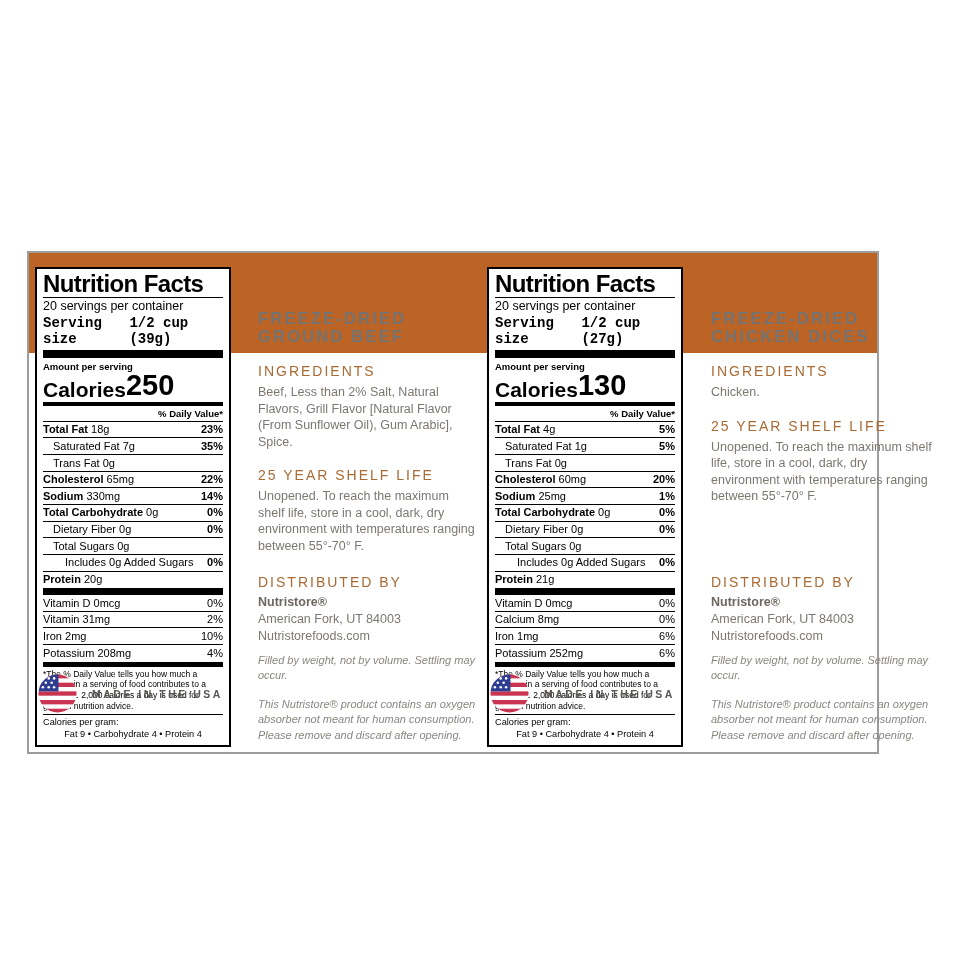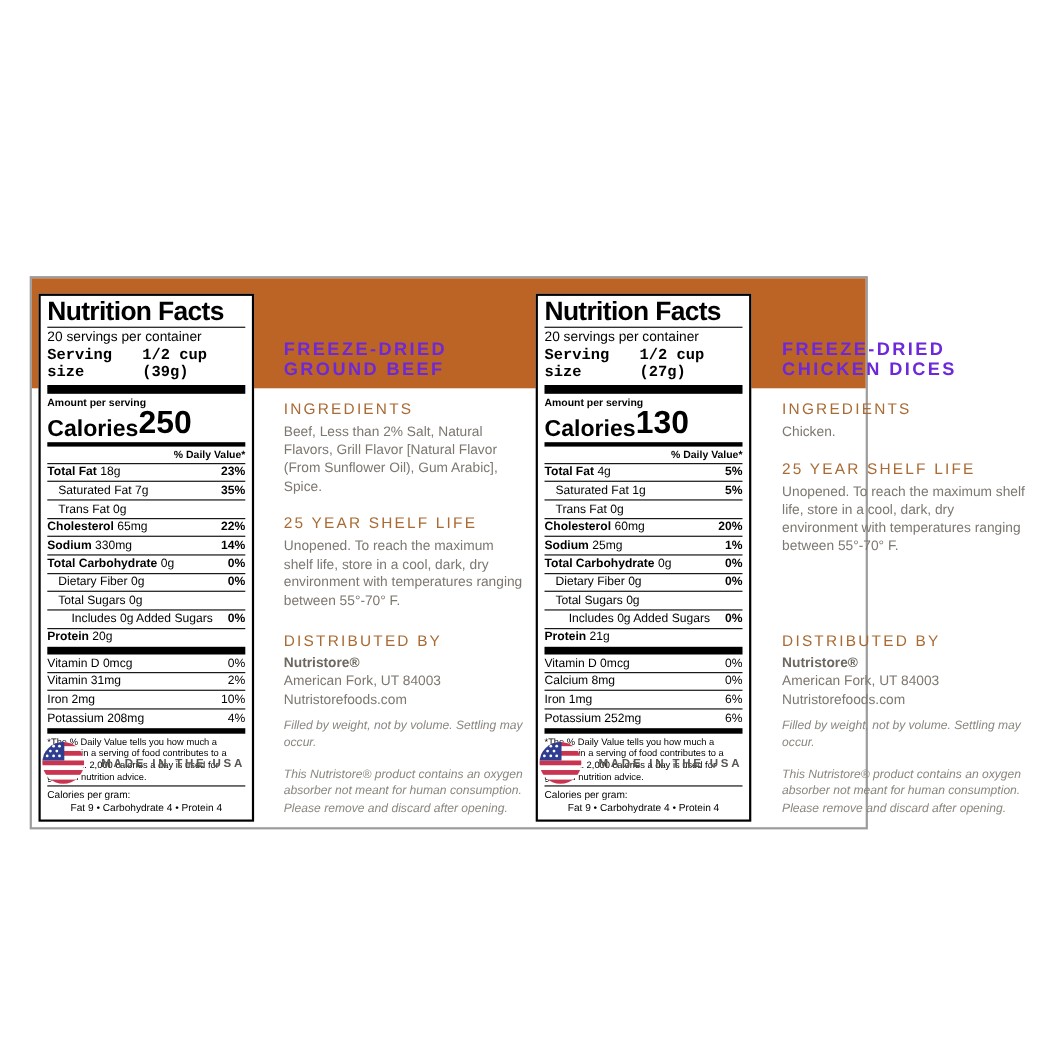--- a/index.html
+++ b/index.html
@@ -1,30 +1,30 @@
 <!DOCTYPE html>
 <html><head>
 <meta charset="utf-8">
 <style>
   * { margin:0; padding:0; box-sizing:border-box; }
   html,body { background:#ffffff; }
   body { width:960px; height:960px; position:relative; font-family:"Liberation Sans",sans-serif; }
 
-  .sheet { position:absolute; left:27px; top:251px; width:762px; height:503px;
+  .sheet { position:absolute; left:27px; top:251px; width:852px; height:503px;
            border:2px solid #9c9c9c; background:#ffffff; }
 
   .band { position:absolute; left:0; top:0; width:100%; height:100px; background:#bc6426; }
 
   
   .col { position:absolute; top:0; height:100%; }
   .col-mid   { left:229px; width:220px; }
   .col-right { left:682px; width:222px; }
 
   .band-title { position:absolute; top:56px; left:0; font-size:16.5px; font-weight:700;
-                letter-spacing:2.2px; line-height:1.1; color:#6d28d9; white-space:nowrap; }
+                letter-spacing:2.2px; line-height:1.1; color:#737373; white-space:nowrap; }
 
   .col-flow { position:absolute; top:110px; left:0; right:0; }
   .h-brown { font-size:14px; font-weight:400; letter-spacing:2px; color:#a96a33; margin-bottom:5px; }
   .body-text { font-size:12.5px; color:#7d7770; line-height:1.32; margin-bottom:17px; }
 
   .dist { position:absolute; top:320px; left:0; right:0; font-size:12.5px; color:#7d7770; line-height:1.35; }
   .dist .h-brown { margin-bottom:2px; }
   .dist-name { font-weight:700; color:#6d6760; }
 
   .notes { position:absolute; top:400px; left:0; right:0; }

